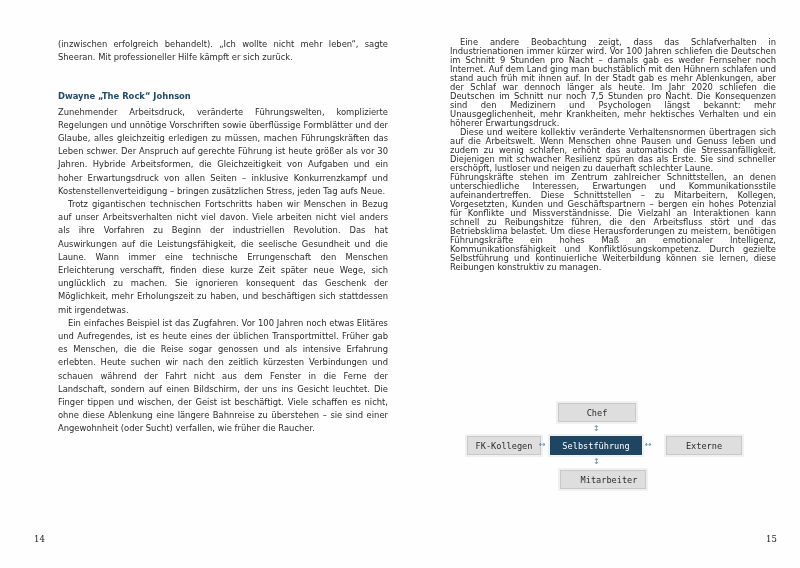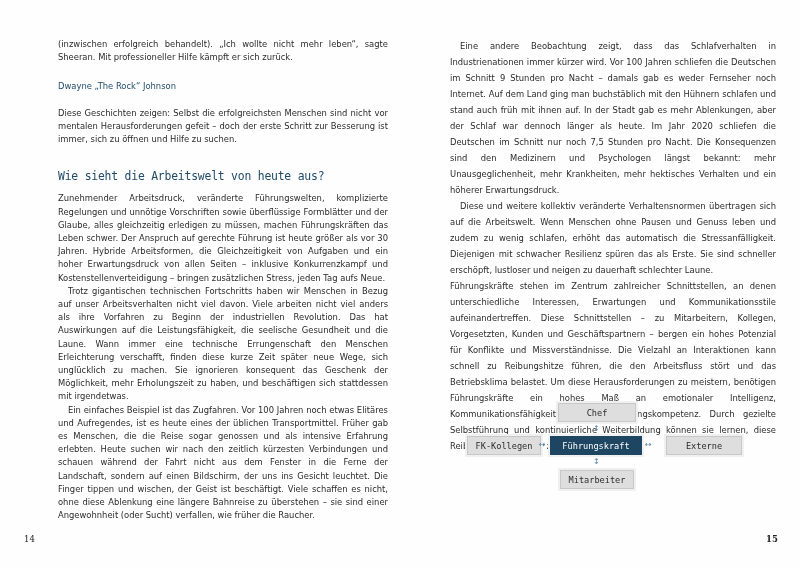--- a/index.html
+++ b/index.html
@@ -8,69 +8,67 @@
     font-family:"DejaVu Sans", sans-serif; color:#2a2a2a;
   }
   .page { position:absolute; top:0; height:568px; }
   .page-left { left:0; width:400px; }
   .col { position:absolute; font-size:8.4px; line-height:13.2px; }
   .page-left .col { left:58px; top:38px; width:330px; }
   .col p { margin:0; text-align:justify; hyphens:manual; }
   .col p.indent { text-indent:10px; }
   .col p.gap { margin-top:13px; }
   .sub {
-    font-weight:normal; color:#1f4a68; font-size:8.4px; margin-top:16px; margin-bottom:2px;
+    font-weight:bold; color:#1f4a68; font-size:8.4px; margin-top:26px; margin-bottom:2px;
   }
   .h2 {
     font-family:"DejaVu Sans Mono", monospace; color:#1f4a68; font-size:11.4px;
     margin-top:24px; margin-bottom:9px; letter-spacing:-0.2px;
   }
   .pageno { position:absolute; top:534px; font-size:8.5px; color:#222; font-family:"DejaVu Serif", serif; }
-  .pageno.left { left:24px; }
-  .pageno.right { left:766px;font-weight:bold; }
+  .pageno.left { left:34px; }
+  .pageno.right { left:766px; }
 
   .diagram { position:absolute; left:455px; top:400px; width:280px; height:95px;text-align:center; }
   .box {
     position:absolute; background:#dedede; border:1px solid #c8c8c8;
     box-shadow:0 0 0 2px #f0f0f0;
     font-family:"DejaVu Sans Mono", monospace; font-size:8.6px; color:#2c2c2c;
     display:flex; align-items:center; justify-content:center; height:17px;
   }
   .box.center { background:#1e4663; color:#ffffff; border-color:#1e4663; }
   .arrow { position:absolute; color:#5b86a8; font-size:8px; line-height:8px; font-family:"DejaVu Sans", sans-serif; }
 </style>
 </head>
 <body>
 
 <div class="page page-left">
   <div class="col">
     <p>(inzwischen erfolgreich behandelt). „Ich wollte nicht mehr leben“, sagte Sheeran. Mit professioneller Hilfe kämpft er sich zurück.</p>
     <div class="sub">Dwayne „The Rock“ Johnson</div>
-    <p class="gap">Diese Geschichten zeigen: Selbst die erfolgreichsten Menschen sind nicht vor mentalen Herausforderungen gefeit – doch der erste Schritt zur Besserung ist immer, sich zu öffnen und Hilfe zu suchen.</p>
-    <div class="h2">Wie sieht die Arbeitswelt von heute aus?</div>
     <p>Zunehmender Arbeitsdruck, veränderte Führungswelten, komplizierte Regelungen und unnötige Vorschriften sowie überflüssige Formblätter und der Glaube, alles gleichzeitig erledigen zu müssen, machen Führungskräften das Leben schwer. Der Anspruch auf gerechte Führung ist heute größer als vor 30 Jahren. Hybride Arbeitsformen, die Gleichzeitigkeit von Aufgaben und ein hoher Erwartungsdruck von allen Seiten – inklusive Konkurrenzkampf und Kostenstellenverteidigung – bringen zusätzlichen Stress, jeden Tag aufs Neue.</p>
     <p class="indent">Trotz gigantischen technischen Fortschritts haben wir Menschen in Bezug auf unser Arbeitsverhalten nicht viel davon. Viele arbeiten nicht viel anders als ihre Vorfahren zu Beginn der industriellen Revolution. Das hat Auswirkungen auf die Leistungsfähigkeit, die seelische Gesundheit und die Laune. Wann immer eine technische Errungenschaft den Menschen Erleichterung verschafft, finden diese kurze Zeit später neue Wege, sich unglücklich zu machen. Sie ignorieren konsequent das Geschenk der Möglichkeit, mehr Erholungszeit zu haben, und beschäftigen sich stattdessen mit irgendetwas.</p>
     <p class="indent">Ein einfaches Beispiel ist das Zugfahren. Vor 100 Jahren noch etwas Elitäres und Aufregendes, ist es heute eines der üblichen Transportmittel. Früher gab es Menschen, die die Reise sogar genossen und als intensive Erfahrung erlebten. Heute suchen wir nach den zeitlich kürzesten Verbindungen und schauen während der Fahrt nicht aus dem Fenster in die Ferne der Landschaft, sondern auf einen Bildschirm, der uns ins Gesicht leuchtet. Die Finger tippen und wischen, der Geist ist beschäftigt. Viele schaffen es nicht, ohne diese Ablenkung eine längere Bahnreise zu überstehen – sie sind einer Angewohnheit (oder Sucht) verfallen, wie früher die Raucher.</p>
   </div>
   <div class="pageno left">14</div>
 </div>
 
 <div class="page-right-wrap">
-  <div class="col" style="left:450px; top:38px; width:326px; position:absolute; font-size:8.4px; line-height:16px;">
+  <div class="col" style="left:450px; top:38px; width:326px; position:absolute; font-size:8.4px; line-height:9px;">
     <p class="indent">Eine andere Beobachtung zeigt, dass das Schlafverhalten in Industrienationen immer kürzer wird. Vor 100 Jahren schliefen die Deutschen im Schnitt 9 Stunden pro Nacht – damals gab es weder Fernseher noch Internet. Auf dem Land ging man buchstäblich mit den Hühnern schlafen und stand auch früh mit ihnen auf. In der Stadt gab es mehr Ablenkungen, aber der Schlaf war dennoch länger als heute. Im Jahr 2020 schliefen die Deutschen im Schnitt nur noch 7,5 Stunden pro Nacht. Die Konsequenzen sind den Medizinern und Psychologen längst bekannt: mehr Unausgeglichenheit, mehr Krankheiten, mehr hektisches Verhalten und ein höherer Erwartungsdruck.</p>
     <p class="indent">Diese und weitere kollektiv veränderte Verhaltensnormen übertragen sich auf die Arbeitswelt. Wenn Menschen ohne Pausen und Genuss leben und zudem zu wenig schlafen, erhöht das automatisch die Stressanfälligkeit. Diejenigen mit schwacher Resilienz spüren das als Erste. Sie sind schneller erschöpft, lustloser und neigen zu dauerhaft schlechter Laune.</p>
     <p>Führungskräfte stehen im Zentrum zahlreicher Schnittstellen, an denen unterschiedliche Interessen, Erwartungen und Kommunikationsstile aufeinandertreffen. Diese Schnittstellen – zu Mitarbeitern, Kollegen, Vorgesetzten, Kunden und Geschäftspartnern – bergen ein hohes Potenzial für Konflikte und Missverständnisse. Die Vielzahl an Interaktionen kann schnell zu Reibungshitze führen, die den Arbeitsfluss stört und das Betriebsklima belastet. Um diese Herausforderungen zu meistern, benötigen Führungskräfte ein hohes Maß an emotionaler Intelligenz, Kommunikationsfähigkeit und Konfliktlösungskompetenz. Durch gezielte Selbstführung und kontinuierliche Weiterbildung können sie lernen, diese Reibungen konstruktiv zu managen.</p>
   </div>
 
   <div class="diagram">
     <div class="box" style="left:103px; top:3px; width:76px;">Chef</div>
     <div class="arrow" style="left:138px; top:25px;">↕</div>
     <div class="box" style="left:12px; top:36px; width:72px;">FK-Kollegen</div>
     <div class="arrow" style="left:84px; top:41px;">↔</div>
-    <div class="box center" style="left:95px; top:36px; width:90px;">Führungskraft</div>
+    <div class="box center" style="left:95px; top:36px; width:90px;">Selbstführung</div>
     <div class="arrow" style="left:190px; top:41px;">↔</div>
     <div class="box" style="left:202px; top:36px; width:74px;margin-left:9px;">Externe</div>
     <div class="arrow" style="left:138px; top:58px;">↕</div>
-    <div class="box" style="left:105px; top:70px; width:72px;">Mitarbeiter</div>
+    <div class="box" style="left:105px; top:70px; width:72px;padding-left:12px;">Mitarbeiter</div>
   </div>
 
   <div class="pageno right">15</div>
 </div>
 
 </body></html>

